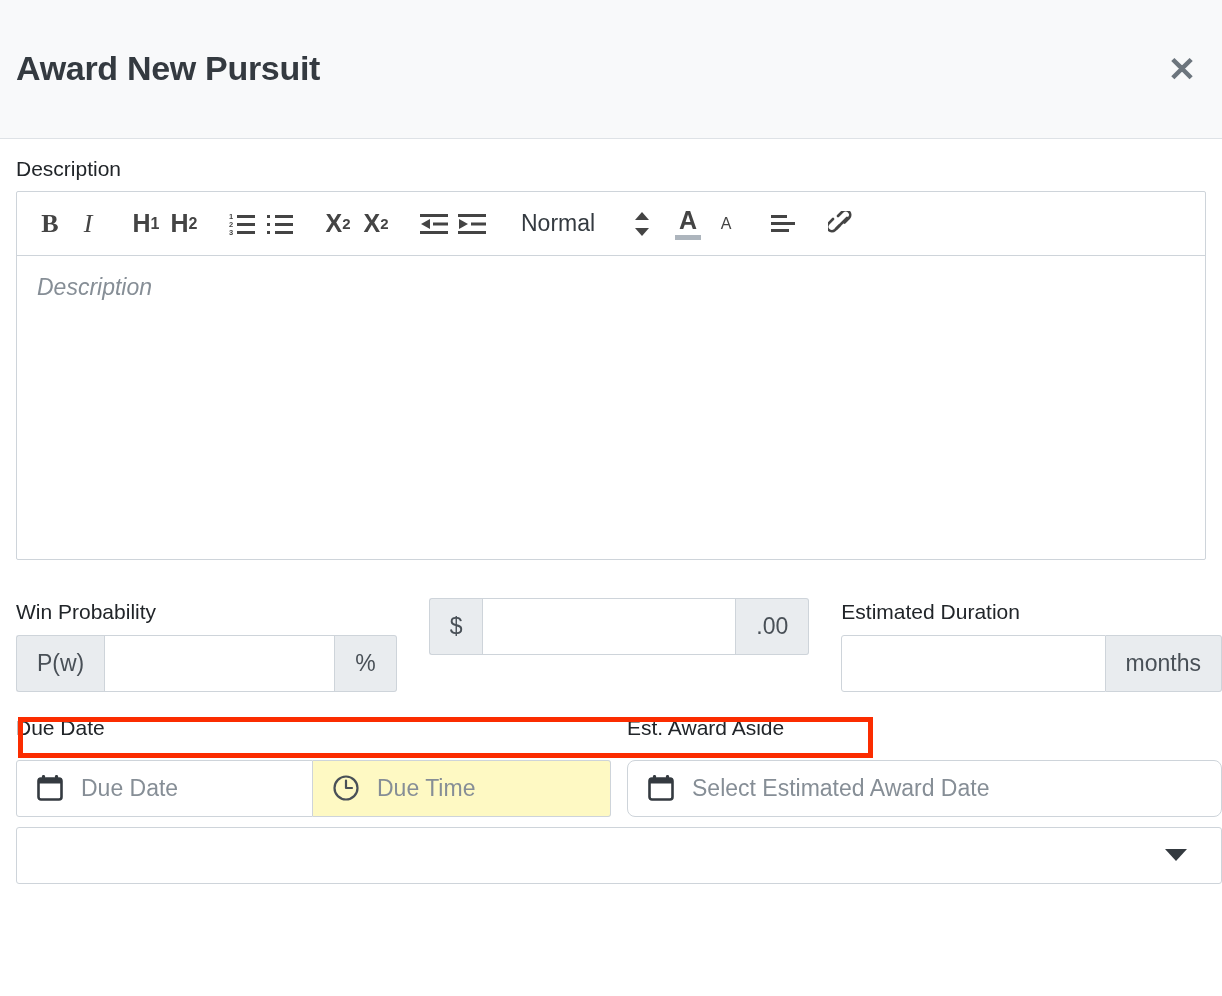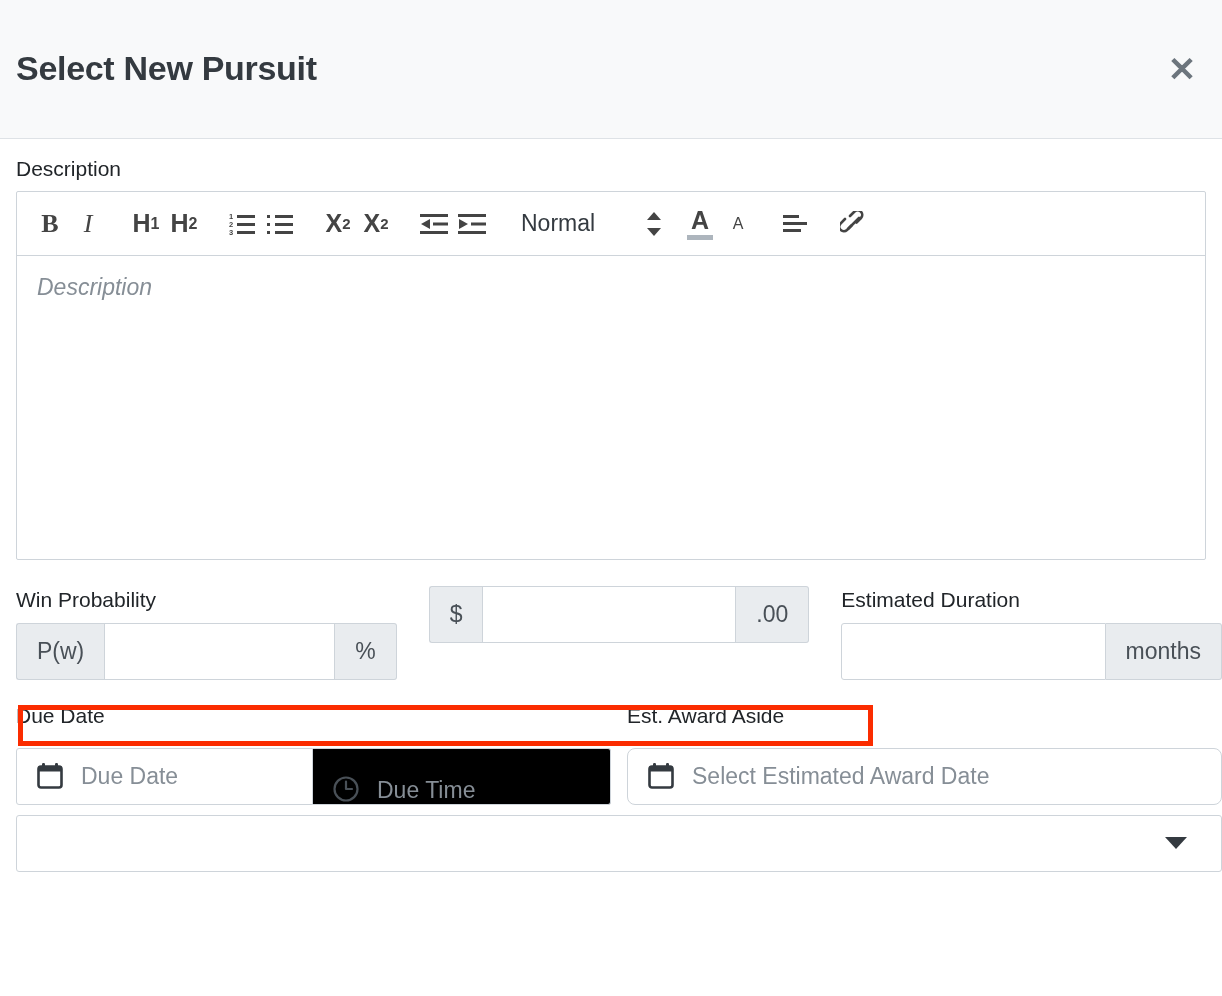--- a/index.html
+++ b/index.html
@@ -93,21 +93,21 @@
   .tb-bold { font-size: 26px; font-weight: bold; color:#444; font-family:"Liberation Serif", serif; }
   .tb-italic { font-size: 26px; font-style: italic; color:#444; font-family:"Liberation Serif", serif; }
   .tb-h { font-size: 25px; font-weight: bold; color:#444; line-height:1; }
   .tb-h sub { font-size: 16px; font-weight: bold; }
   .tb-script { font-size: 25px; font-weight: bold; color:#444; line-height:1; }
   .tb-script sub, .tb-script sup { font-size: 15px; font-weight: bold; }
 
   .tb-select {
     display: inline-flex;
     align-items: center;
-    gap: 52px;
+    gap: 40px;
     height: 44px;
     padding: 0 10px;
     cursor: pointer;
     color: #444;
   }
   .tb-select .lbl { font-size: 23px; color:#343a40; }
   .tb-updown { position: relative; width: 14px; height: 26px; }
   .tb-updown i {
     position:absolute; left:0; width:0; height:0;
     border-left: 7px solid transparent;
@@ -128,21 +128,21 @@
     font-size: 23px;
     font-style: italic;
     color: #868e96;
     line-height: 1.2;
   }
 
   
   .row3 {
     display: flex;
     gap: 32px;
-    margin-top: 26px;
+    margin-top: 38px;
   }
   .col3 { flex: 1 1 0; min-width: 0; }
   .col3.last { margin-right: -16px; }
 
   .input-group {
     display: flex;
     align-items: stretch;
     height: 57px;
     border-radius: 3px;
   }
@@ -199,21 +199,21 @@
     height: 57px;
     border: 1px solid #ced4da;
     background:#fff;
     padding: 0 18px;
     font-size: 23px;
     color:#868e96;
     white-space: nowrap;
     overflow:hidden;
   }
   .dt-field.date { flex: 0 0 297px; border-radius: 3px 0 0 3px; }
-  .dt-field.time { flex: 1 1 auto; background:#000000; border-left:none; border-radius: 0 3px 3px 0; align-items: flex-end; }
+  .dt-field.time { flex: 1 1 auto; background:#fef9c3; border-left:none; border-radius: 0 3px 3px 0; }
   .dt-field.award { flex: 1 1 auto; border-radius: 8px; margin-right:-16px; }
   .dt-field .icon { flex: 0 0 auto; display:flex; align-items:center; color:#343a40; }
 
   
   .setaside-row {
     position: relative;
     margin-top: 22px;
     height: 37px;
   }
   .setaside-label {
@@ -252,21 +252,21 @@
     border-right: 11px solid transparent;
     border-top: 12px solid #343a40;
   }
 </style>
 </head>
 <body>
 
 <div class="modal">
 
   <div class="modal-header">
-    <h1 class="modal-title">Select New Pursuit</h1>
+    <h1 class="modal-title">Award New Pursuit</h1>
     <button class="close-btn">✕</button>
   </div>
 
   <div class="modal-body">
 
     <label class="field-label">Description</label>
 
     <div class="editor">
       <div class="editor-toolbar">
 

